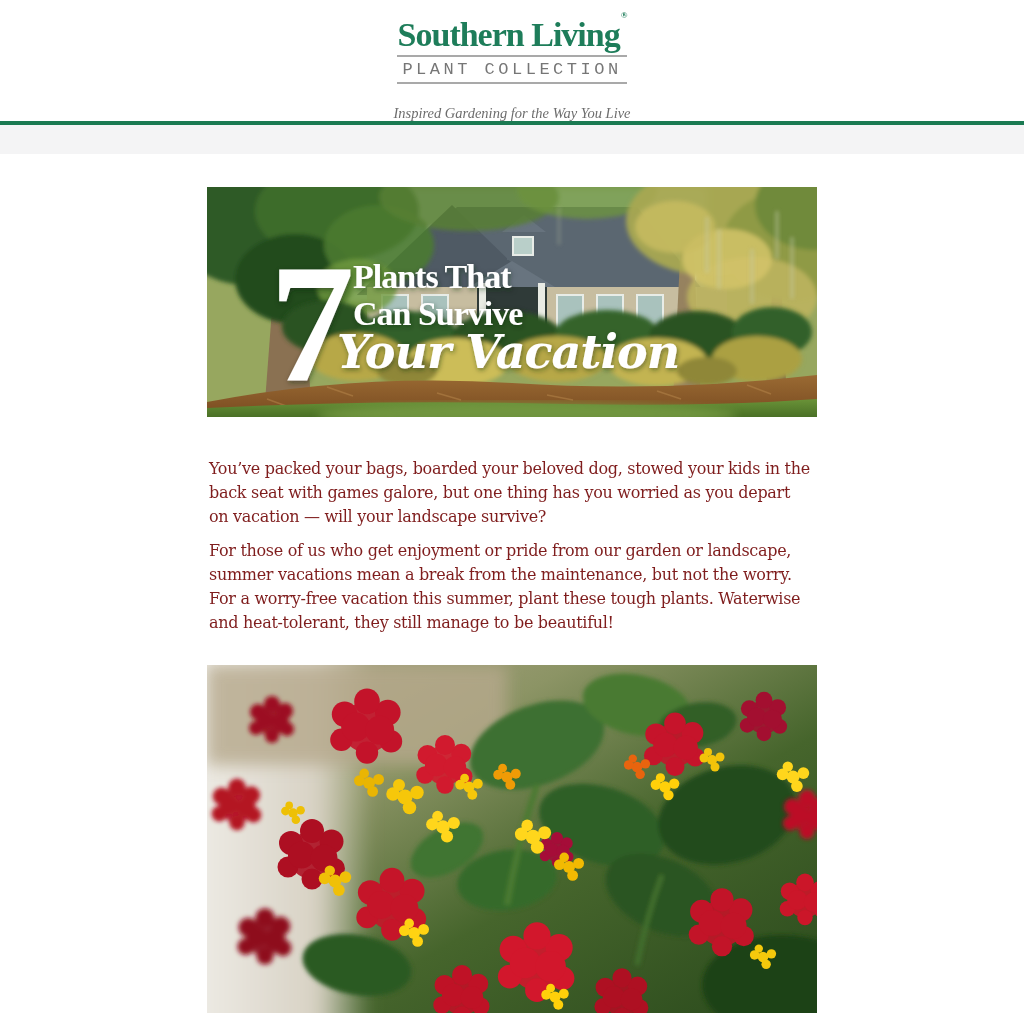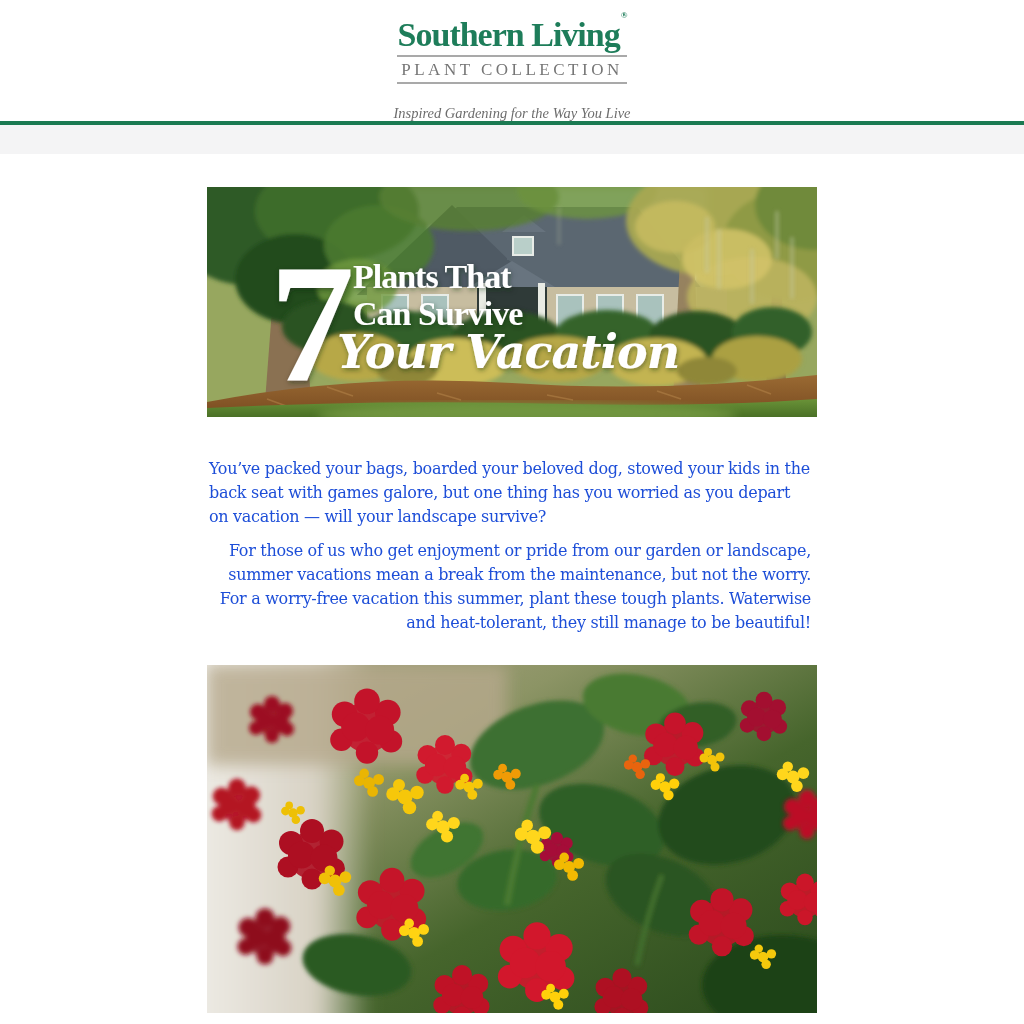--- a/index.html
+++ b/index.html
@@ -5,38 +5,38 @@
   html,body { margin:0; padding:0; background:#ffffff; }
   .page { width:1024px; height:1024px; background:#ffffff; overflow:hidden; position:relative; }
 
   
   header { box-sizing:border-box; height:121px; padding-top:13px; text-align:center; }
   .logo { display:inline-block; text-align:center; }
   .brand-line1 { font-family:"Liberation Serif", serif; font-weight:bold; font-size:34px; line-height:36px;
                  color:#1e7d5a; letter-spacing:-1px; position:relative; }
   .brand-line1 sup { font-size:9px; letter-spacing:0; position:relative; top:-16px; left:1px; color:#1e7d5a; }
   .logo-rule { height:2px; background:#a9a9a9; width:230px; margin:2px auto 3px; }
-  .brand-line2 { font-family:Liberation Serif, serif; font-size:17px; line-height:20px; color:#767676;
+  .brand-line2 { font-family:Liberation Mono, monospace; font-size:17px; line-height:20px; color:#767676;
                  letter-spacing:3.5px; white-space:nowrap; }
   .tagline { font-family:"Liberation Serif", serif; font-style:italic; font-size:14.5px; line-height:18px;
              color:#6d6d6d; margin-top:20px; white-space:nowrap; }
 
   .green-bar { height:4px; background:#1b7a52; }
   .gray-band { height:29px; background:#f4f4f5; }
 
   
   main { width:610px; margin:0 auto; padding-top:33px; }
   figure { margin:0; display:block; }
   .hero { width:610px; height:230px; margin:0 0 40px 0; }
   .flowers { width:610px; height:348px; margin:30px 0 0 0; }
   svg.art { display:block; width:100%; height:100%; }
 
   p.body-text { font-family:"DejaVu Serif", serif; font-size:16px; line-height:24px; letter-spacing:-0.3px;
-                color:#1d4ed8; width:602px; margin:0 17px 10px 2px; }
-  p.body-text:last-of-type { margin-bottom:0;text-align:right; }
+                color:#7f1d1d; width:602px; margin:0 17px 10px 2px; }
+  p.body-text:last-of-type { margin-bottom:0; }
 </style>
 </head>
 <body>
 
 <div class="page">
 
   <header>
     <div class="logo">
       <div class="brand-line1"><span>Southern Living</span><sup>®</sup></div>
       <div class="logo-rule"></div>

